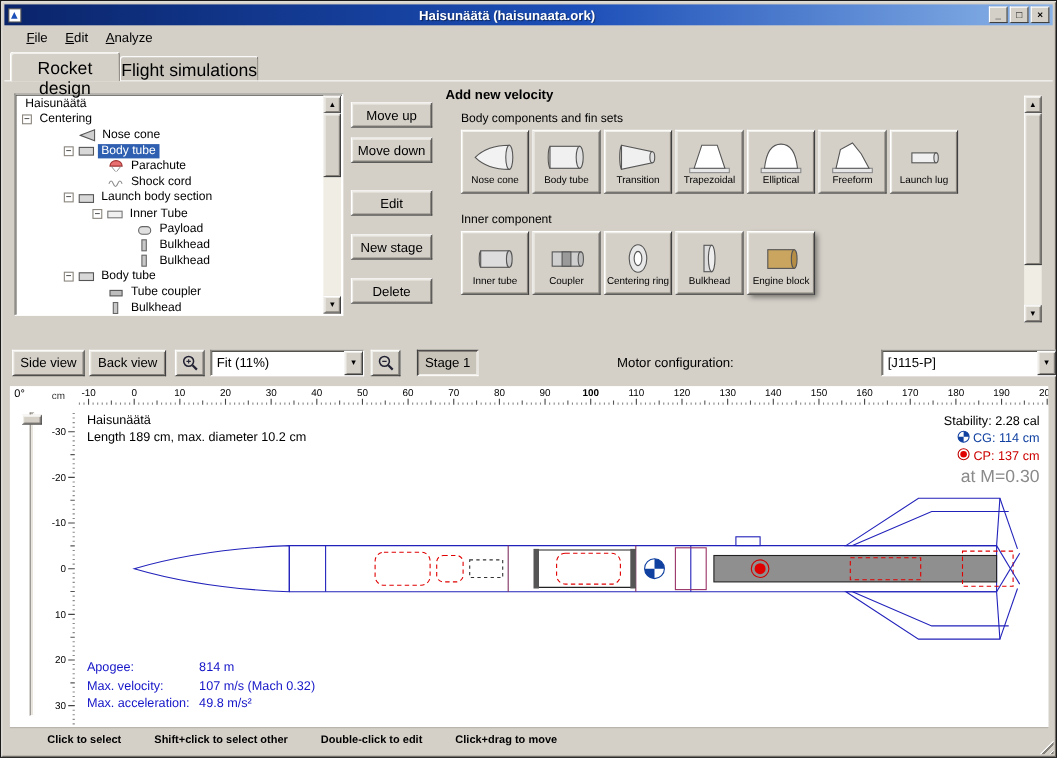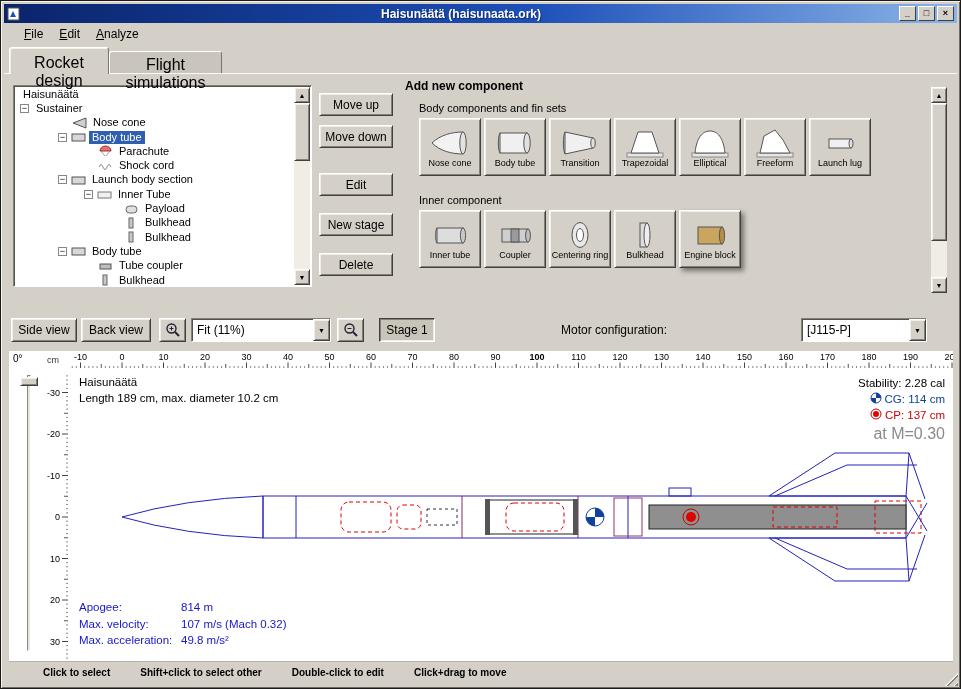--- a/index.html
+++ b/index.html
@@ -22,21 +22,21 @@
   .menubar{position:absolute;left:3px;top:22px;right:3px;height:22px;
     display:flex;align-items:center;padding-left:12px;font-size:12px;}
   .menu-item{display:inline-block;padding:2px 8px;}
   .menu-item::first-letter{text-decoration:underline;}
   
   .tab{position:absolute;font-size:16px;text-align:center;background:#d4d0c8;
     border:1px solid #7a766f;border-bottom:none;border-top-color:#fff;border-left-color:#fff;
     border-radius:3px 3px 0 0;z-index:2;}
   .tab.active{left:8px;top:46px;width:100px;height:27px;padding-top:6px;z-index:4;
     box-shadow:inset 1px 1px 0 #f1f0ea;}
-  .tab.inactive{left:108px;top:50px;width:113px;height:23px;padding-top:4px;background:#c9c5bd;}
+  .tab.inactive{left:108px;top:50px;width:126px;height:23px;padding-top:4px;background:#c9c5bd;}
   .content-border{position:absolute;left:3px;right:3px;top:72px;height:1px;background:#fbfaf7;z-index:3;}
   
   .btn{background:#d4d0c8;border:1px solid;border-color:#fff #404040 #404040 #fff;
     box-shadow:inset 1px 1px 0 #f0eee8, inset -1px -1px 0 #85817a;
     display:flex;align-items:center;justify-content:center;font-size:12px;
     font-family:"Liberation Sans",sans-serif;}
   .btn.pressed{border-color:#404040 #fff #fff #404040;
     box-shadow:inset 1px 1px 0 #85817a, inset -1px -1px 0 #f0eee8;background:#c9c4ba;}
   
   #tree{position:absolute;left:12px;top:84px;width:299px;height:202px;background:#fff;
@@ -125,21 +125,21 @@
   <div class="tab active">Rocket design</div>
   <div class="tab inactive">Flight simulations</div>
   <div class="content-border"></div>
 
   <div id="tree">
     <div class="trow" style="padding-left:6px">
       <span class="tlabel">Haisunäätä</span>
     </div>
     <div class="trow" style="padding-left:6px">
       <span class="tbox">−</span>
-      <span class="tlabel">Sustainer</span>
+      <span class="tlabel">Centering</span>
     </div>
     <div class="trow" style="padding-left:58px">
       <span class="ticon"><svg width="15" height="12">
             <polygon points="1,6 14,1 14,11" fill="#cfcfcf" stroke="#555"></polygon>
           </svg></span>
       <span class="tlabel">Nose cone</span>
     </div>
     <div class="trow" style="padding-left:44px">
       <span class="tbox">−</span>
       <span class="ticon"><svg width="15" height="12">
@@ -218,21 +218,21 @@
       <div class="sb-btn btn" style="bottom:0">▼</div>
     </div>
   </div>
 
   <div class="act-btn btn" style="top:92px">Move up</div>
   <div class="act-btn btn" style="top:124px">Move down</div>
   <div class="act-btn btn" style="top:172px">Edit</div>
   <div class="act-btn btn" style="top:212px">New stage</div>
   <div class="act-btn btn" style="top:252px">Delete</div>
 
-  <div class="group-title" style="left:404px;top:78px">Add new component</div>
+  <div class="group-title" style="left:404px;top:78px">Add new velocity</div>
   <div class="section-label" style="left:418px;top:101px">Body components and fin sets</div>
 
   <div class="comp-btn btn" style="left:418px;top:117px">
     <span class="cicon"><svg width="40" height="30">
           <path d="M2,15 C10,7 22,4 33,4 L33,26 C22,26 10,23 2,15 Z" fill="#f2f2f2" stroke="#555"></path>
           <ellipse cx="33" cy="15" rx="3.2" ry="11" fill="#e2e2e2" stroke="#555"></ellipse>
         </svg></span>
     <span class="clabel">Nose cone</span>
   </div>
   <div class="comp-btn btn" style="left:483px;top:117px">
@@ -342,21 +342,21 @@
   </div>
   <div class="tb btn" style="left:336px;width:27px">
     <svg width="16" height="16">
         <circle cx="6.5" cy="6.5" r="4.5" fill="none" stroke="#223" stroke-width="1.4"></circle>
         <line x1="10" y1="10" x2="14" y2="14" stroke="#223" stroke-width="2"></line>
         <line x1="4.5" y1="6.5" x2="8.5" y2="6.5" stroke="#223"></line>
       </svg>
   </div>
   <div class="tb btn pressed" style="left:378px;width:56px">Stage 1</div>
   <div class="tb-label" style="left:560px;width:235px;text-align:left">Motor configuration:</div>
-  <div class="combo" style="left:800px;width:126px">
+  <div class="combo" style="left:800px;width:160px">
     <span>[J115-P]</span>
     <span class="arrow btn">▼</span>
   </div>
 
   <div id="diagram">
     <div class="rot-label">0°</div>
     <div class="rot-track"></div>
     <div class="rot-handle btn"></div>
     <div class="unit-label">cm</div>
     <svg class="hruler" width="884" height="18">

